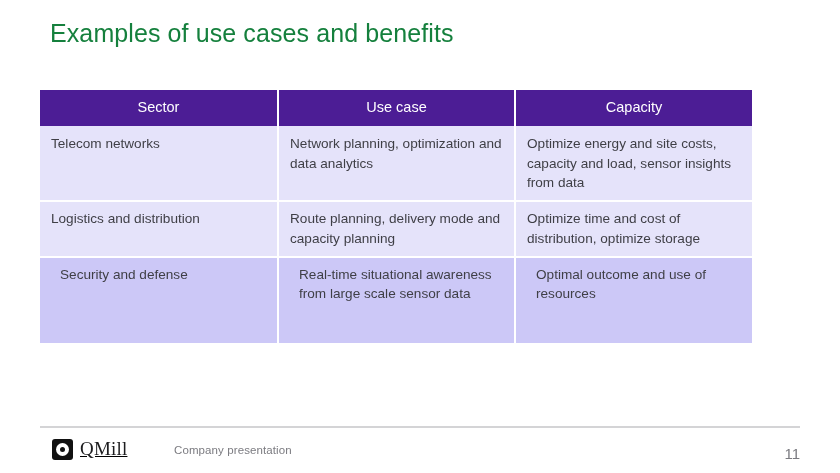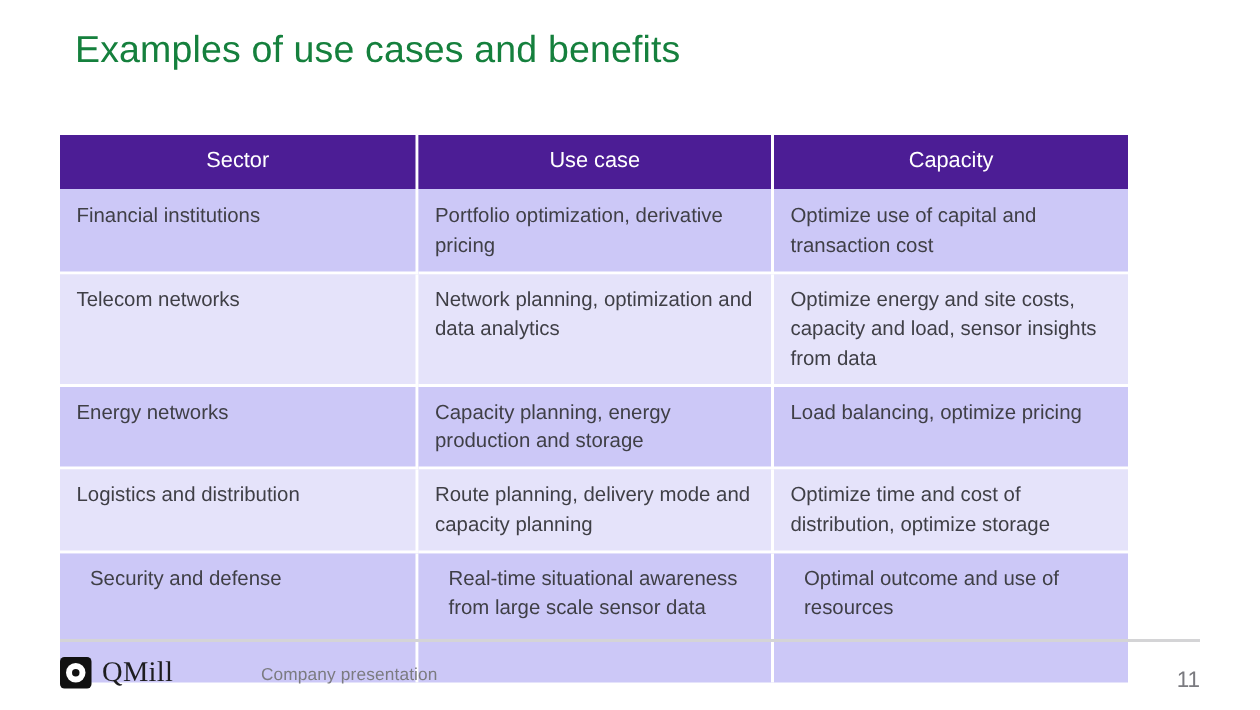--- a/index.html
+++ b/index.html
@@ -90,25 +90,26 @@
   }
   .footer {
     position: absolute;
     left: 40px;
     top: 436px;
     width: 760px;
     height: 30px;
   }
   .brand {
     position: absolute;
-    left: 0;
+    left: 12px;
     top: 2px;
     display: flex;
-    align-items: flex-start;
+    align-items: flex-end;
     gap: 7px;
+    text-decoration: underline;
   }
   .brand-mark {
     width: 21px;
     height: 21px;
     background: #111111;
     border-radius: 3px;
     display: flex;
     align-items: center;
     justify-content: center;
   }
@@ -162,34 +163,24 @@
       <col class="c-benefit">
     </colgroup>
     <thead>
       <tr>
         <th>Sector</th>
         <th>Use case</th>
         <th>Capacity</th>
       </tr>
     </thead>
     <tbody>
-      <tr class="row-dark">
-        <td>Financial institutions</td>
-        <td>Portfolio optimization, derivative pricing</td>
-        <td>Optimize use of capital and transaction cost</td>
-      </tr>
       <tr class="row-light">
         <td>Telecom networks</td>
         <td>Network planning, optimization and data analytics</td>
         <td>Optimize energy and site costs, capacity and load, sensor insights from data</td>
-      </tr>
-      <tr class="row-dark">
-        <td>Energy networks</td>
-        <td>Capacity planning, energy production and storage</td>
-        <td>Load balancing, optimize pricing</td>
       </tr>
       <tr class="row-light">
         <td>Logistics and distribution</td>
         <td>Route planning, delivery mode and capacity planning</td>
         <td>Optimize time and cost of distribution, optimize storage</td>
       </tr>
       <tr class="row-dark">
         <td>Security and defense</td>
         <td>Real-time situational awareness from large scale sensor data</td>
         <td>Optimal outcome and use of resources</td>

